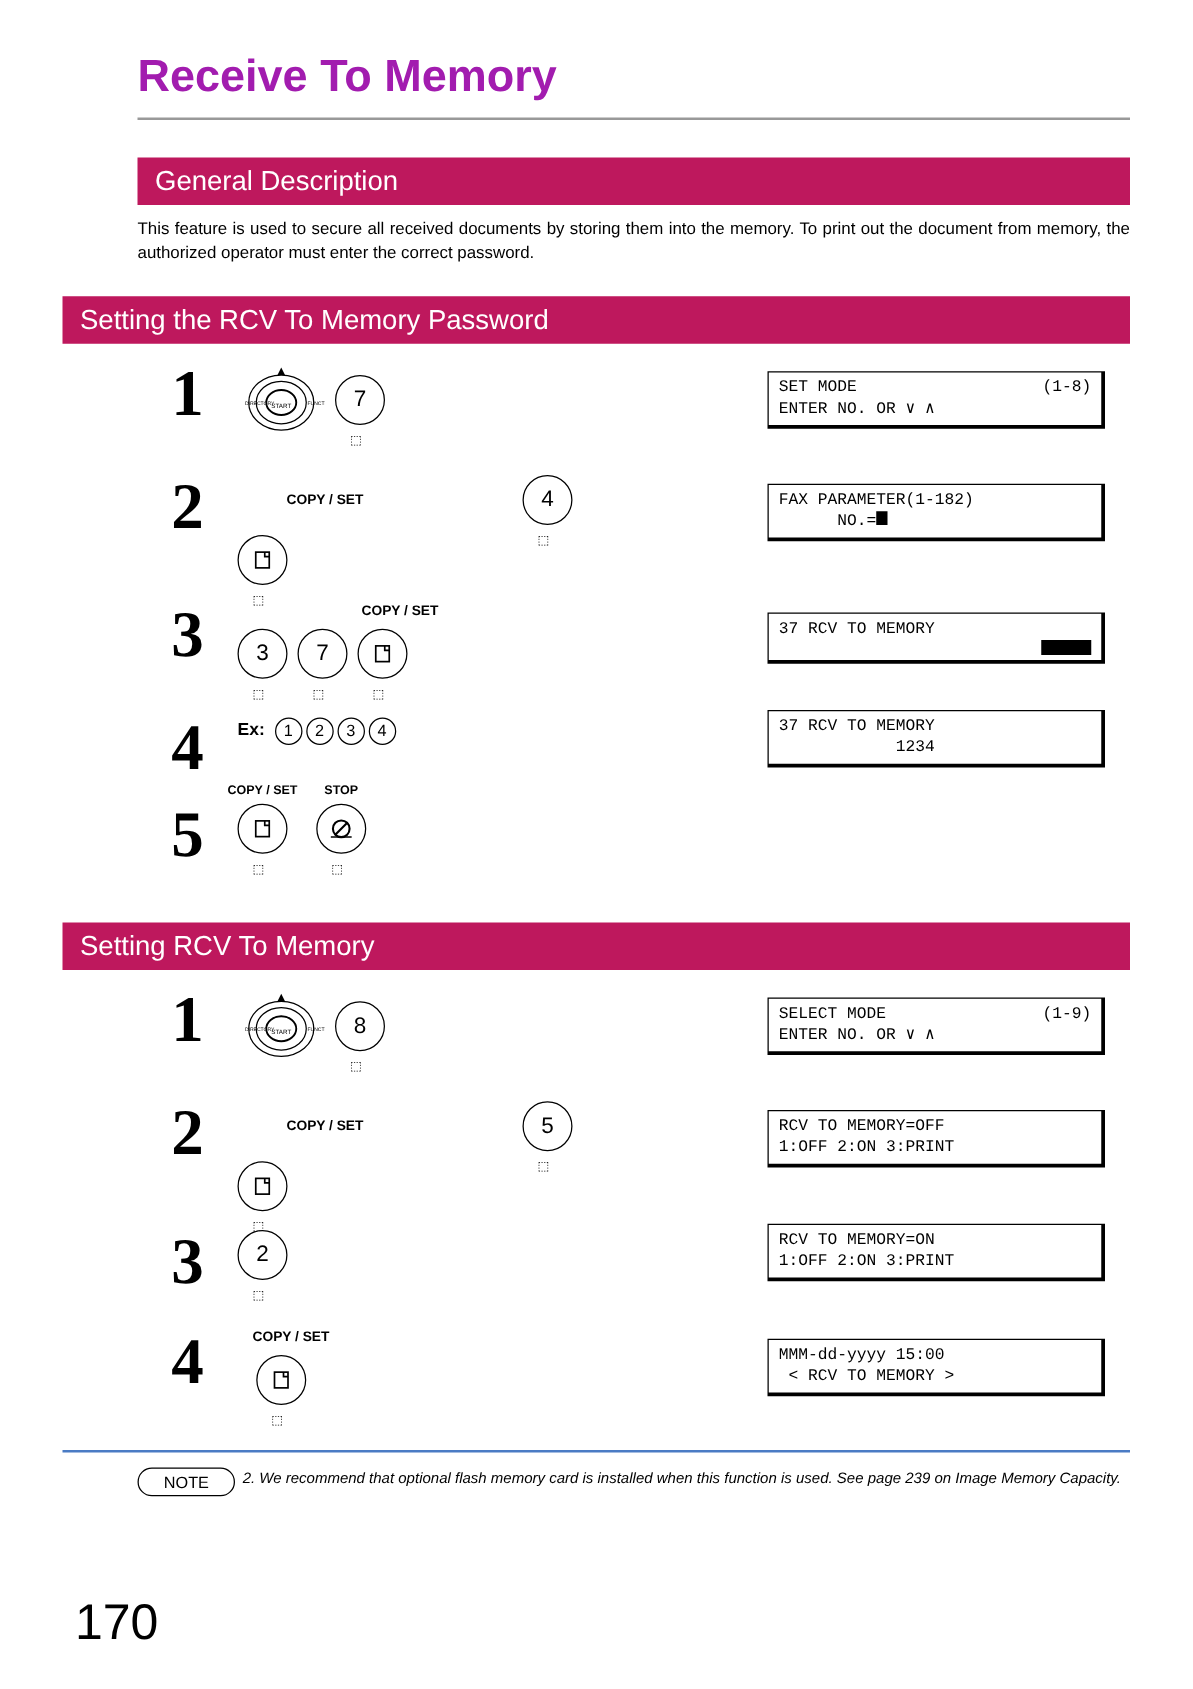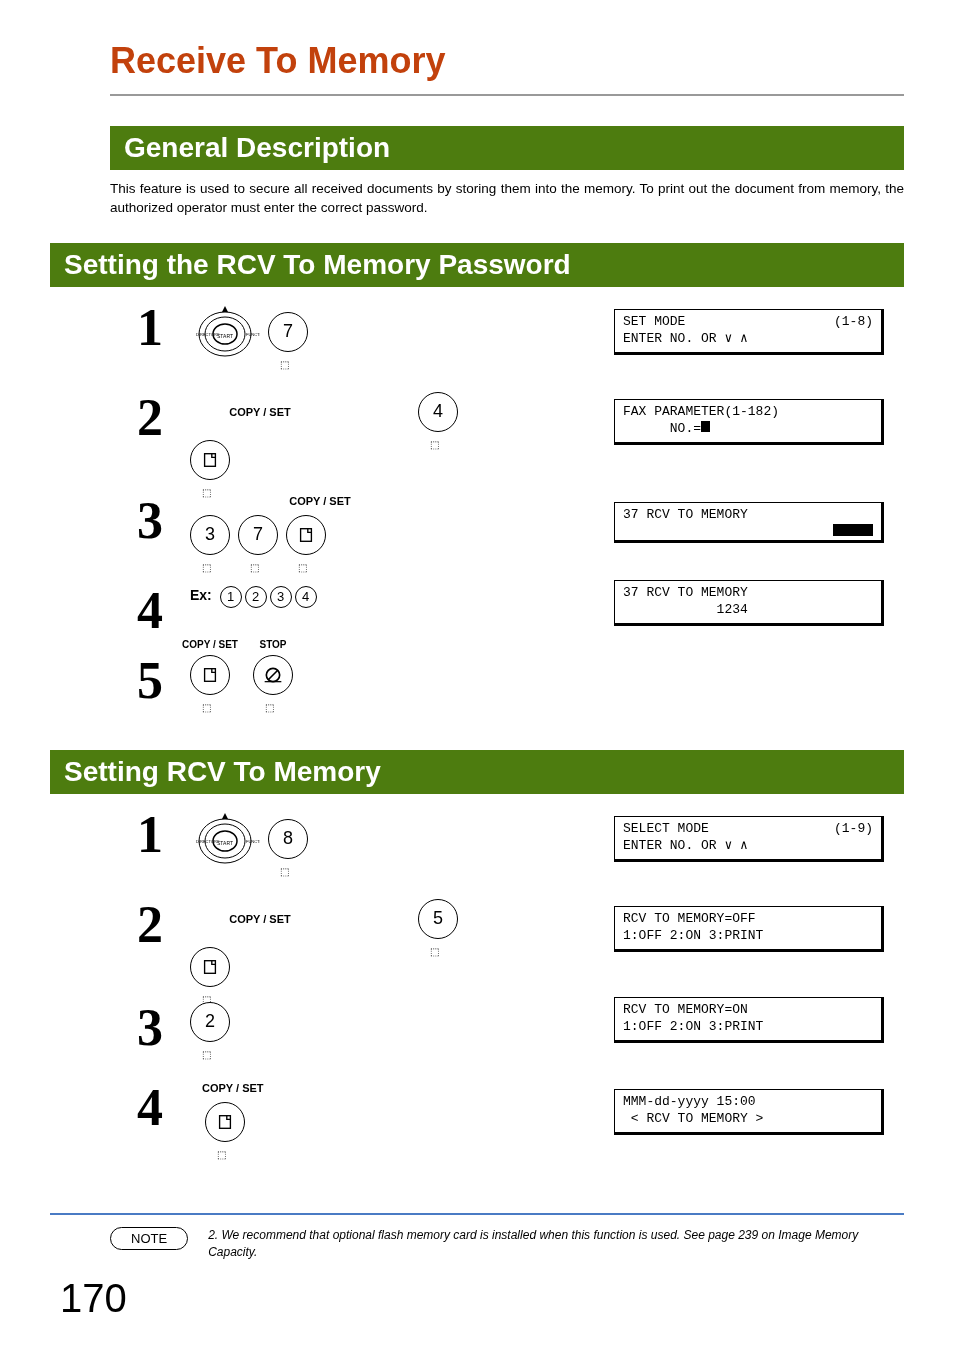--- a/index.html
+++ b/index.html
@@ -5,37 +5,37 @@
     * { margin: 0; padding: 0; box-sizing: border-box; }
     body {
       width: 954px;
       height: 1351px;
       background: #fff;
       font-family: Arial, Helvetica, sans-serif;
       position: relative;
       padding: 40px 50px 30px 50px;
     }
     .page-title {
-      color: #c2410c;
+      color: #a21caf;
       font-size: 36px;
       font-weight: bold;
       margin-left: 60px;
     }
     .title-underline {
       height: 2px;
       background: #999;
       margin-top: 12px;
       margin-bottom: 30px;
       margin-left: 60px;
     }
     .section-header {
-      background: #4d7c0f;
+      background: #be185d;
       color: #fff;
-      font-size: 28px;
-      font-weight: bold;
+      font-size: 22px;
+      font-weight: normal;
       padding: 6px 14px;
       margin-left: 60px;
       margin-bottom: 10px;
     }
     .section-header.wide { margin-left: 0; }
     .desc-text {
       margin-left: 60px;
       font-size: 13.5px;
       text-align: justify;
       margin-bottom: 25px;
@@ -121,26 +121,26 @@
       width: 70px;
       height: 60px;
       position: relative;
       display: flex;
       align-items: center;
       justify-content: center;
     }
     .function-dial svg { width: 100%; height: 100%; }
 
     .note-section {
-      margin-top: 56px;
+      margin-top: 21px;
       border-top: 2px solid #4a7bc4;
       padding-top: 12px;
       display: flex;
       align-items: flex-start;
-      gap: 20px;
+      gap: 6px;
     }
     .note-badge {
       border: 1px solid #000;
       border-radius: 14px;
       padding: 3px 20px;
       font-size: 13px;
       margin-left: 60px;
       flex-shrink: 0;
     }
     .note-text {

